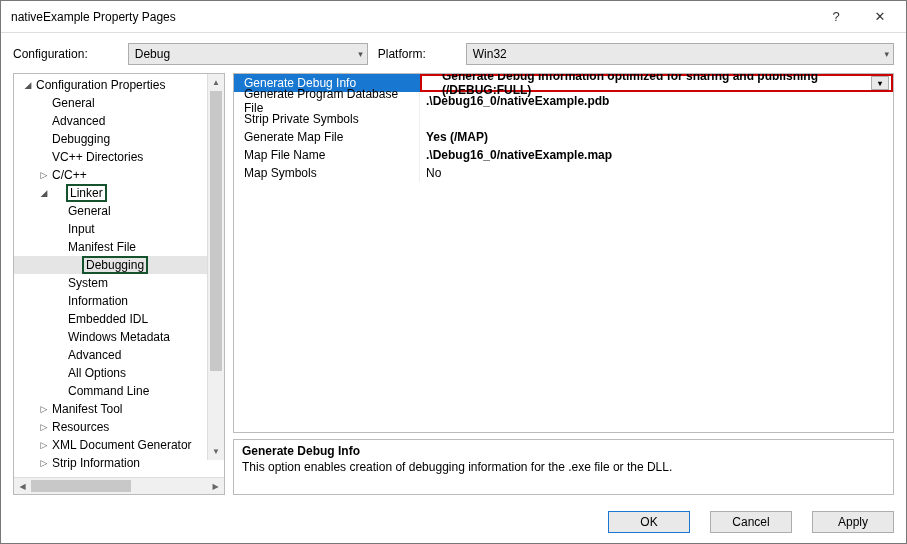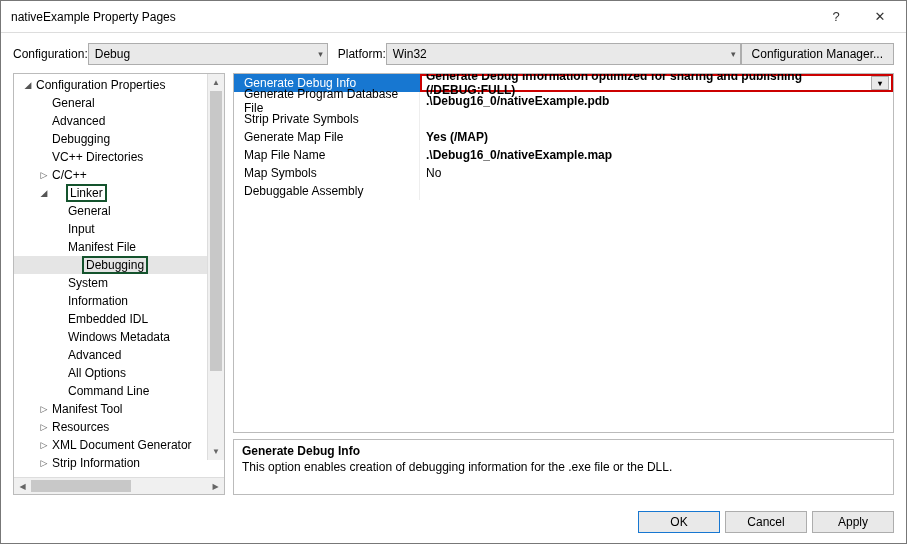--- a/index.html
+++ b/index.html
@@ -40,20 +40,21 @@
   .config-row label { font-size: 12px; }
   .combo {
     height: 22px;
     border: 1px solid #adadad;
     background: #e9e9e9;
     display: flex;
     align-items: center;
     padding: 0 6px;
     font-size: 12px;
     position: relative;
+    margin-left: 40px;
   }
   .combo .chev {
     position: absolute; right: 4px; top: 50%; transform: translateY(-50%);
     font-size: 9px; color: #555;
   }
   .btn {
     height: 22px;
     border: 1px solid #adadad;
     background: #e9e9e9;
     padding: 0 10px;
@@ -160,21 +161,21 @@
     min-width: 0;
   }
   .grid-row.selected .col-name {
     background: #1777d1;
     color: #fff;
     border-right: 1px solid #1777d1;
   }
   .grid-row.selected .col-val {
     border: 2px solid #c00;
     font-weight: bold;
-    padding-left: 4px;
+    padding-left: 20px;
     justify-content: center;
   }
   .grid-row.selected .dd-btn {
     position: absolute; right: 2px; top: 0; bottom: 0;
     width: 18px;
     background: #e9e9e9;
     border: 1px solid #adadad;
     display:flex; align-items:center; justify-content:center;
     font-size:8px;
   }
@@ -182,21 +183,21 @@
   .desc-panel {
     border: 1px solid #bbb;
     height: 56px;
     padding: 4px 8px;
     font-size: 12px;
   }
   .desc-panel .desc-title { font-weight: bold; margin-bottom: 2px; }
   .buttons-row {
     display: flex;
     justify-content: flex-end;
-    gap: 5px;
+    gap: 20px;
     padding: 8px 12px 10px 12px;
   }
   .buttons-row .btn { width: 82px; justify-content: center; }
   .btn.primary { border: 1px solid #1777d1; }
 </style>
 </head>
 <body>
 
 <div class="window">
   <div class="titlebar">
@@ -209,23 +210,20 @@
     <label>Configuration:</label>
     <div class="combo" style="width:240px">
       <span>Debug</span>
       <span class="chev">▾</span>
     </div>
     <label style="margin-left:10px">Platform:</label>
     <div class="combo" style="flex:1">
       <span>Win32</span>
       <span class="chev">▾</span>
     </div>
-    <div class="btn">
-      <span>Configuration Manager...</span>
-    </div>
   </div>
 
   <div class="body">
     <div class="tree-panel">
       <div class="tree-scroll">
         <div class="tree-item d0">
           <span class="arrow">◢</span>
           <span class="label">Configuration Properties</span>
         </div>
         <div class="tree-item d1">
@@ -334,24 +332,20 @@
           <div class="col-val">Yes (/MAP)</div>
         </div>
         <div class="grid-row bold">
           <div class="col-name">Map File Name</div>
           <div class="col-val">.\Debug16_0/nativeExample.map</div>
         </div>
         <div class="grid-row">
           <div class="col-name">Map Symbols</div>
           <div class="col-val">No</div>
         </div>
-        <div class="grid-row">
-          <div class="col-name">Debuggable Assembly</div>
-          <div class="col-val"></div>
-        </div>
       </div>
       <div class="desc-panel">
         <div class="desc-title">Generate Debug Info</div>
         <div>This option enables creation of debugging information for the .exe file or the DLL.</div>
       </div>
     </div>
   </div>
 
   <div class="buttons-row">
     <div class="btn primary">

